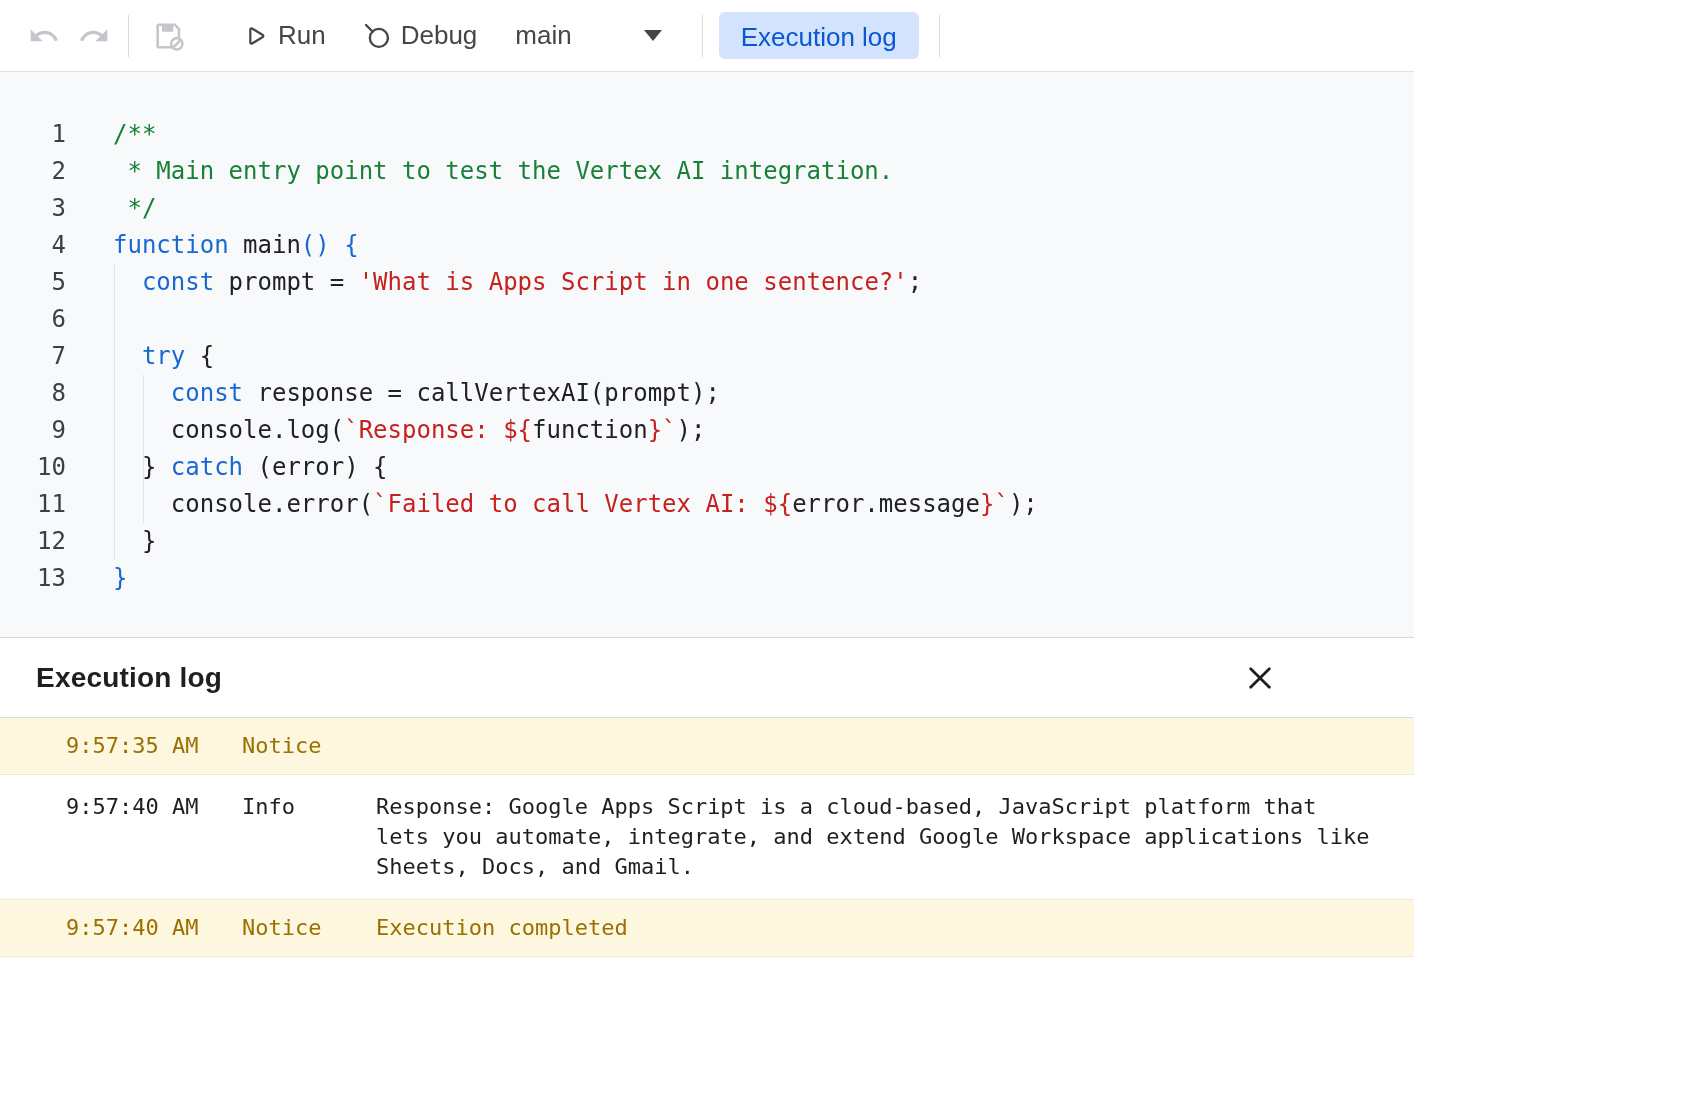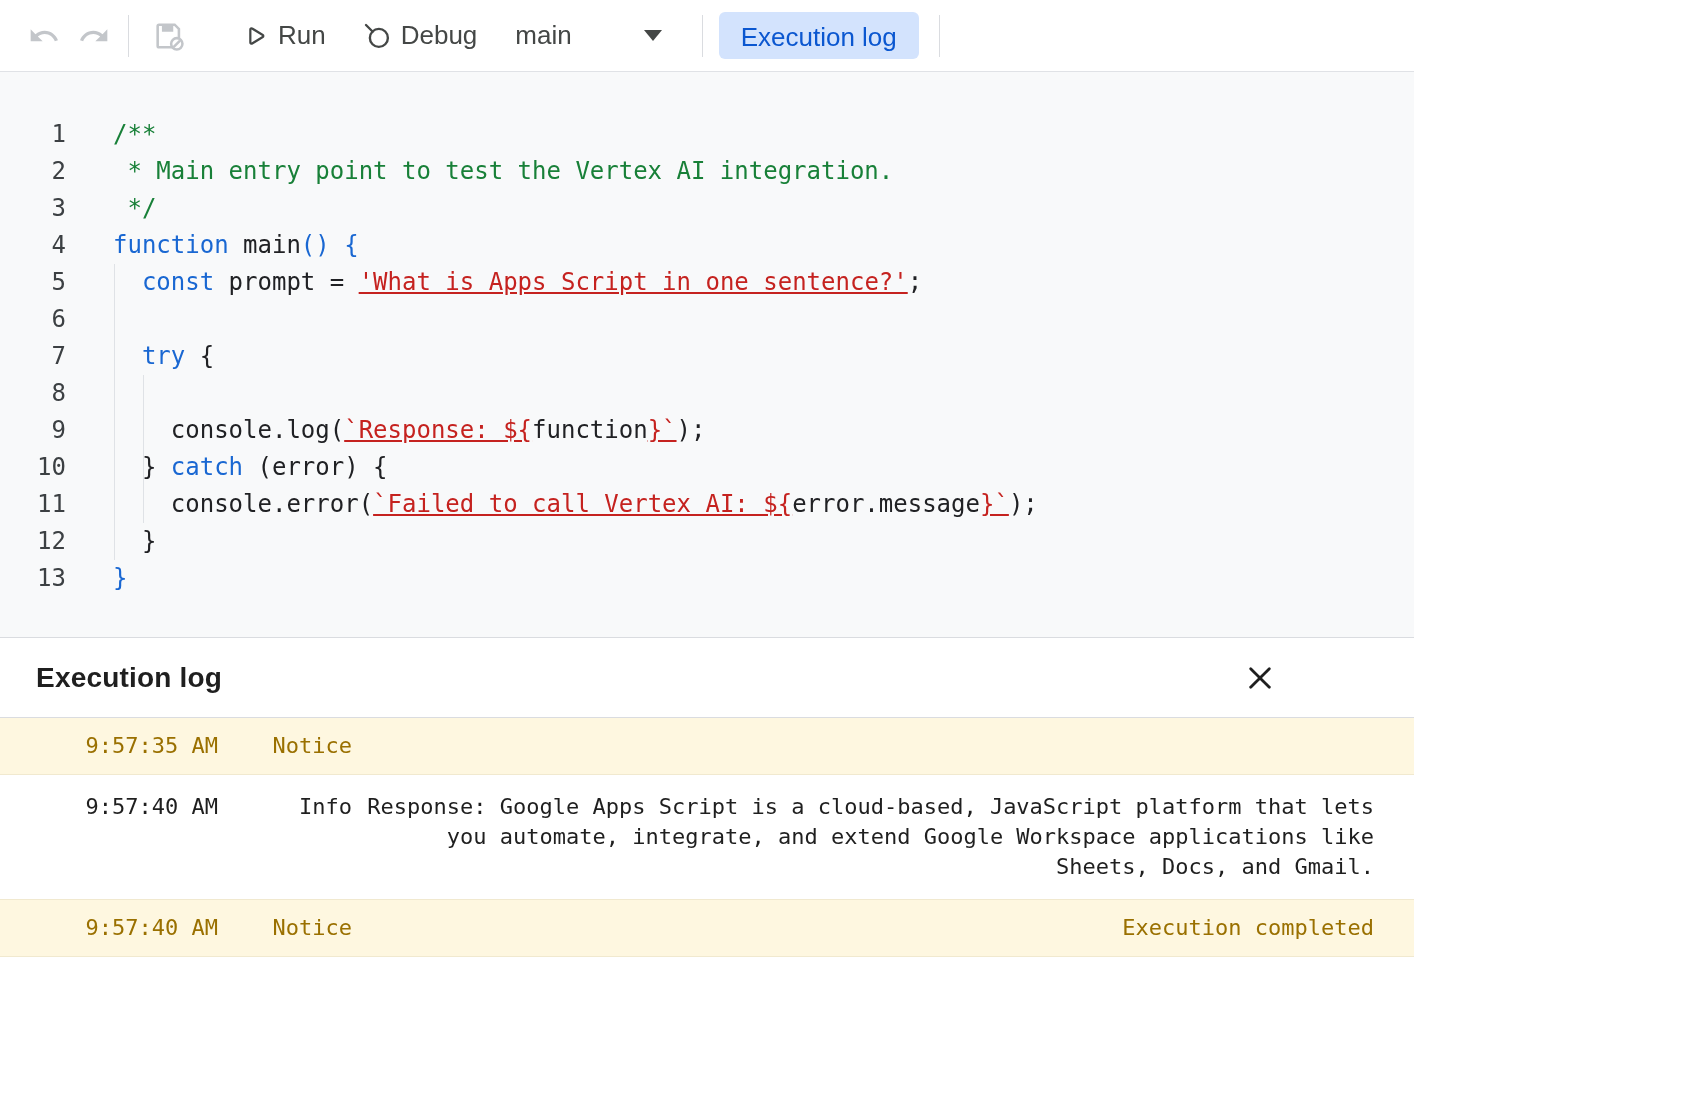--- a/index.html
+++ b/index.html
@@ -86,21 +86,21 @@
   .gutter {
     flex: none;
     width: 66px;
     text-align: right;
     color: #3c4043;
     user-select: none;
   }
   .code-content { padding-left: 47px; white-space: pre; }
   .tok-kw  { color: #1967d2; }
   .tok-cm  { color: #188038; }
-  .tok-str { color: #c5221f; text-decoration: underline; }
+  .tok-str { color: #c5221f; }
   .tok-pl  { color: #202124; }
   .tok-br  { color: #1967d2; }
   .indent-guide {
     position: absolute;
     width: 1px;
     background: #dfe2e6;
   }
   .guide-1 { left: 114px; top: 192px; height: 296px; }
   .guide-2 { left: 143px; top: 303px; height: 148px; }
 
@@ -128,23 +128,22 @@
     top: 50%;
     transform: translateY(-50%);
     width: 44px; height: 44px;
     display: grid; place-items: center;
     border-radius: 50%;
   }
   .log-entries { font-family: "DejaVu Sans Mono", "Liberation Mono", monospace; font-size: 22px; }
   .log-row {
     display: grid;
     grid-template-columns: 176px 134px 1fr;
-    padding: 13px 40px 13px 42px;
+    padding: 13px 40px 13px 66px;
     line-height: 30px;
-    text-align: right;
   }
   .log-row.notice {
     background: #fef7e0;
     color: #9a7000;
     border-bottom: 1px solid #f1e9cf;
   }
   .log-row.info {
     background: #ffffff;
     color: #1f1f1f;
     border-bottom: 1px solid #f1e9cf;
@@ -227,20 +226,21 @@
         <div class="code-line">
           <span class="gutter">6</span>
           <span class="code-content"></span>
         </div>
         <div class="code-line">
           <span class="gutter">7</span>
           <span class="code-content"><span class="tok-pl">  </span><span class="tok-kw">try</span><span class="tok-pl"> {</span></span>
         </div>
         <div class="code-line">
           <span class="gutter">8</span>
+          <span class="code-content"><span class="tok-pl">    </span><span class="tok-kw">const</span><span class="tok-pl"> response = callVertexAI(prompt);</span></span>
         </div>
         <div class="code-line">
           <span class="gutter">9</span>
           <span class="code-content"><span class="tok-pl">    console.log(</span><span class="tok-str">`Response: ${</span><span class="tok-pl">function</span><span class="tok-str">}`</span><span class="tok-pl">);</span></span>
         </div>
         <div class="code-line">
           <span class="gutter">10</span>
           <span class="code-content"><span class="tok-pl">  } </span><span class="tok-kw">catch</span><span class="tok-pl"> (error) {</span></span>
         </div>
         <div class="code-line">

